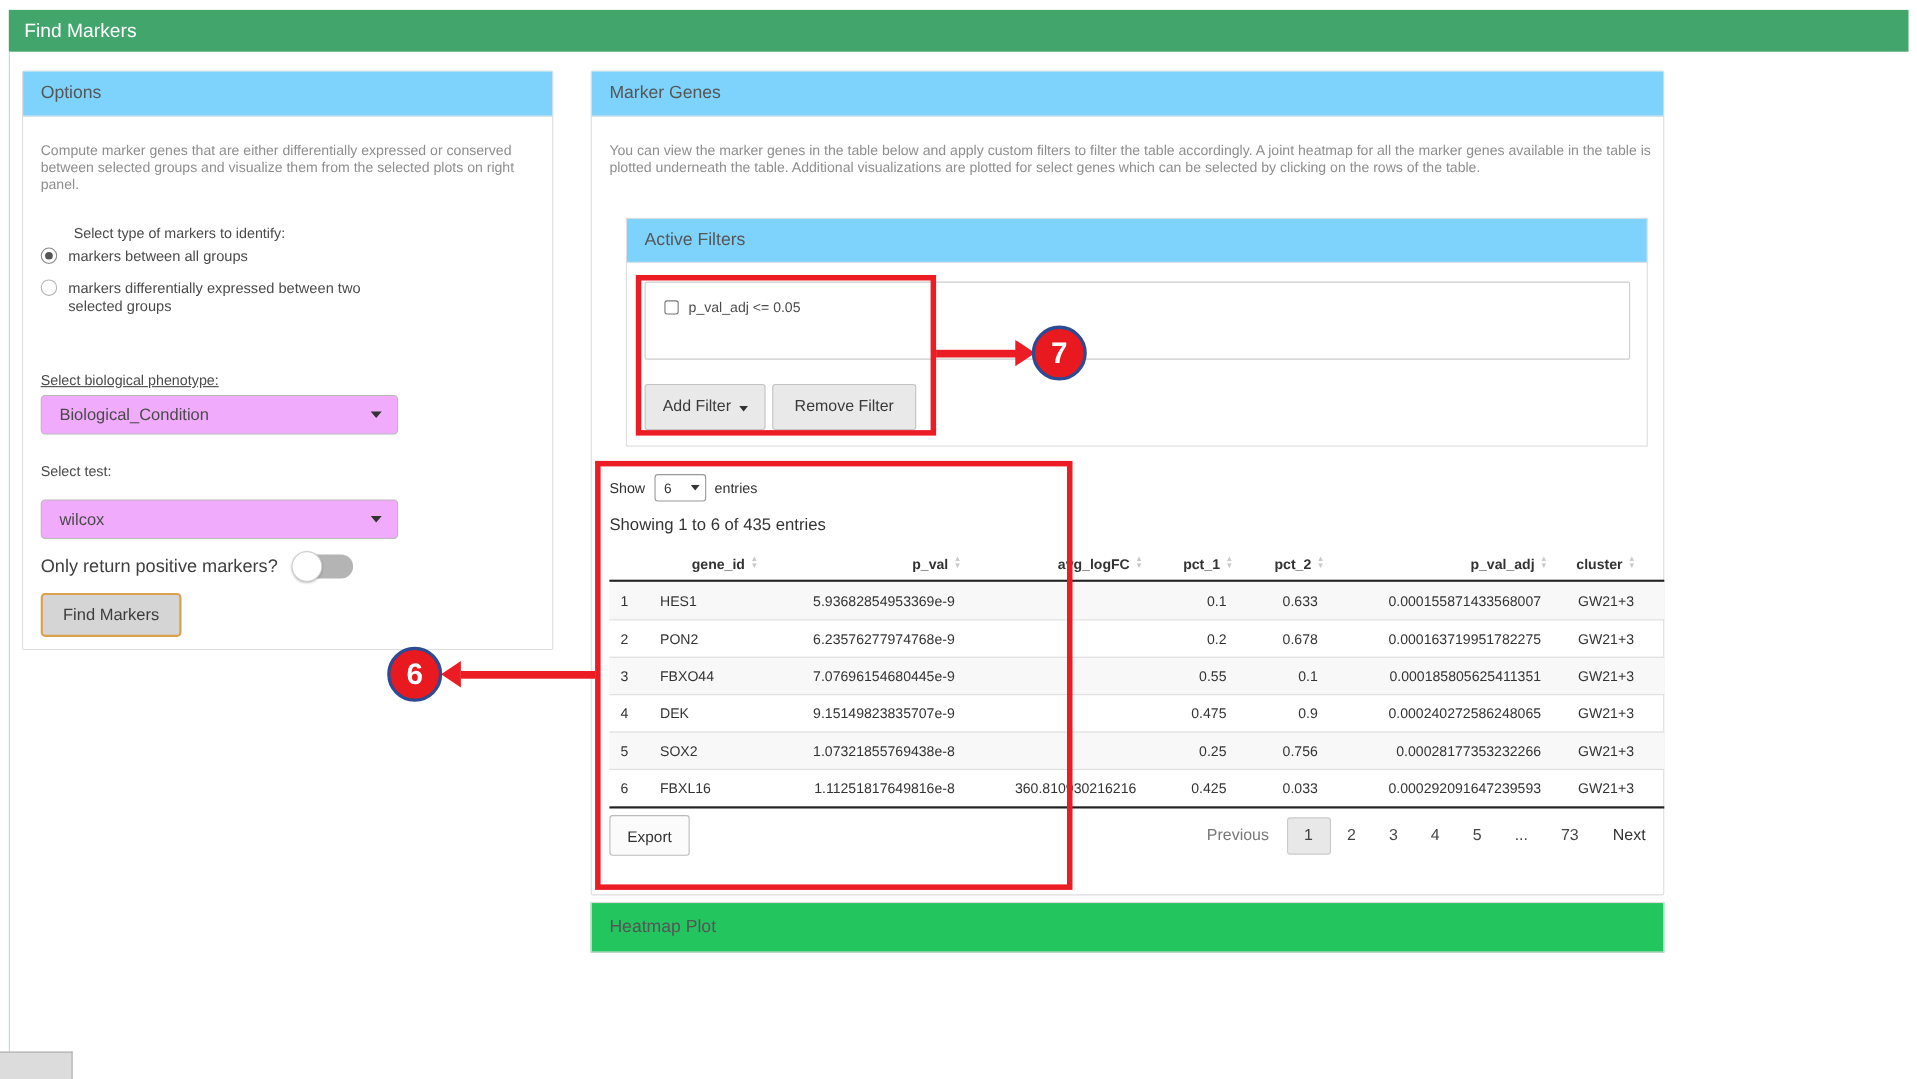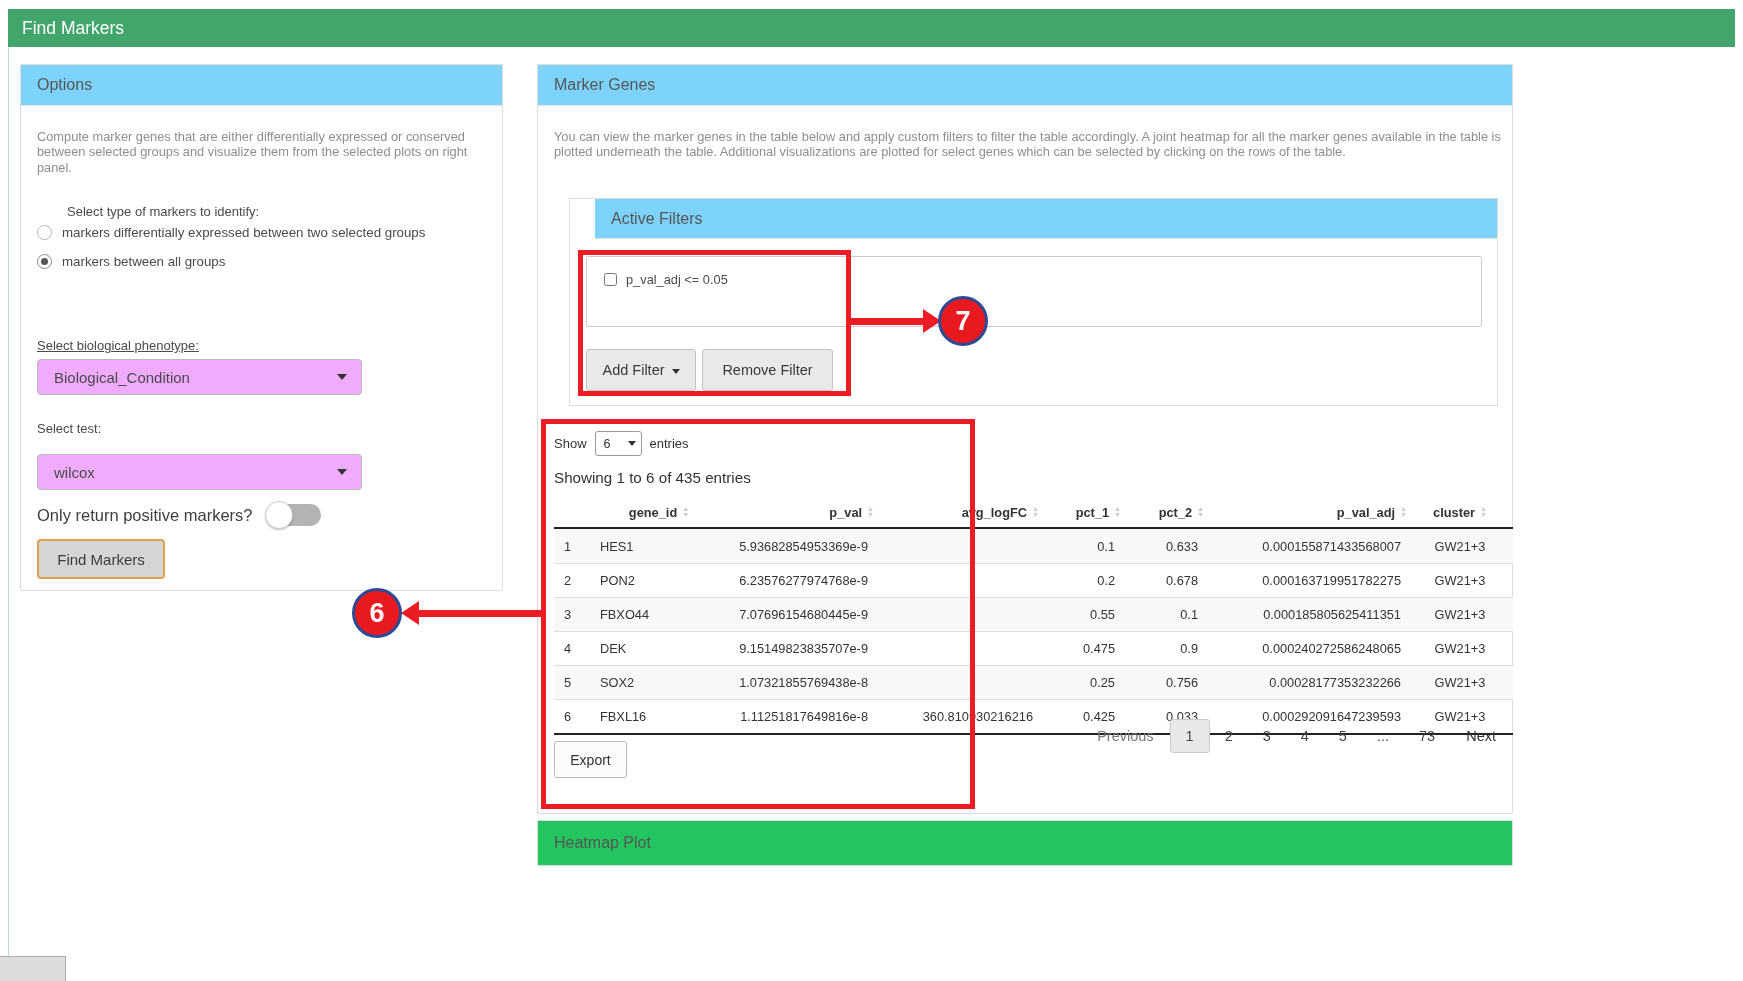--- a/index.html
+++ b/index.html
@@ -53,21 +53,21 @@
   .toggle { position: relative; width: 58px; height: 28px; cursor: pointer; }
   .toggle-pill { position: absolute; left: 10px; top: 3px; width: 46px; height: 22px; background: #b4b4b4; border-radius: 11px; }
   .toggle-knob { position: absolute; left: 0; top: 0; width: 28px; height: 28px; background: #fff; border: 1px solid #cfcfcf; border-radius: 50%; box-shadow: 0 1px 2px rgba(0,0,0,.25); }
   #find-btn {
     position: absolute; left: 16px; top: 474px; width: 128px; height: 40px;
     background: #d5d5d5; border: 2px solid #dba14e; border-radius: 4px;
     font-size: 15px; color: #3c3c3c; display: flex; align-items: center; justify-content: center; cursor: pointer;
   }
   
   #mg-desc { position: absolute; left: 16px; top: 64px; width: 950px; }
-  #af-box { position: absolute; left: 31px; top: 133px; width: 929px; height: 208px; border: 1px solid #dddddd; padding-left: 25px; }
+  #af-box { position: absolute; left: 31px; top: 133px; width: 929px; height: 208px; border: 1px solid #dddddd; }
   #af-box .panel-header { height: 40px; }
   #filter-well { position: absolute; left: 16px; top: 57px; width: 896px; height: 71px; border: 1px solid #cccccc; border-radius: 2px; background: #fff; }
   .filter-item { display: flex; align-items: center; gap: 9px; padding: 15px 16px 0 17px; font-size: 12.8px; color: #4a4a4a; cursor: pointer; }
   .filter-item input { width: 13px; height: 13px; margin: 0; }
   .af-btn {
     position: absolute; top: 150px; height: 42px; background: #e9e9e9; border: 1px solid #c3c3c3;
     border-radius: 3px; display: flex; align-items: center; justify-content: center; gap: 7px;
     font-size: 14.5px; color: #3a3a3a; cursor: pointer;
   }
   #add-filter-btn { left: 16px; width: 110px; }
@@ -92,21 +92,21 @@
   .trow.odd { background: #f8f8f8; }
   .c-num { padding-left: 10px; }
   .c-left { padding-left: 6px; }
   .c-right { text-align: right; padding-right: 6px; }
   .c-center { text-align: center; }
   #export-btn {
     position: absolute; left: 16px; top: 676px; width: 73px; height: 37px;
     background: #fbfbfb; border: 1px solid #bbb; border-radius: 3px;
     display: flex; align-items: center; justify-content: center; font-size: 14px; color: #333; cursor: pointer;
   }
-  #pagination { position: absolute; right: 16px; top: 654px; display: flex; align-items: center; font-size: 14.5px; color: #444; }
+  #pagination { position: absolute; right: 16px; top: 678px; display: flex; align-items: center; font-size: 14.5px; color: #444; }
   .page-prev { color: #777; margin-right: 16px; cursor: pointer; }
   .page-num { padding: 8px 15px; cursor: pointer; }
   .page-num.active { background: #e8e8e8; border: 1px solid #cacaca; border-radius: 3px; }
   .page-next { margin-left: 16px; color: #333; cursor: pointer; }
   
   #stub-btn { position: absolute; left: 0; top: 956px; width: 66px; height: 25px; background: #dcdcdc; border: 1px solid #adadad; border-left: none; border-bottom: none; }
   
   .ann { z-index: 60; pointer-events: none; }
   .ann-rect { position: absolute; border: 5px solid #ec1c24; }
   .ann-line { position: absolute; height: 7px; background: #ec1c24; }
@@ -137,26 +137,26 @@
 
 <div class="panel" id="options-panel">
   <div class="panel-header">
     <span>Options</span>
   </div>
   <div class="muted" id="opt-desc">Compute marker genes that are either differentially expressed or conserved between selected groups and visualize them from the selected plots on right panel.</div>
 
   <div class="field-label" id="lbl-marker-type">Select type of markers to identify:</div>
   <div id="radio-list">
       <div class="radio-row">
+        <span class="radio sel"></span>
+        <span>markers between all groups</span>
+      </div>
+      <div class="radio-row">
         <span class="radio"></span>
         <span>markers differentially expressed between two selected groups</span>
-      </div>
-      <div class="radio-row">
-        <span class="radio sel"></span>
-        <span>markers between all groups</span>
       </div>
     </div>
 
   <div class="field-label" id="lbl-phenotype">Select biological phenotype:</div>
   <div class="select" id="select-phenotype">
     <span>Biological_Condition</span>
     <span class="caret"></span>
   </div>
 
   <div class="field-label" id="lbl-test">Select test:</div>

